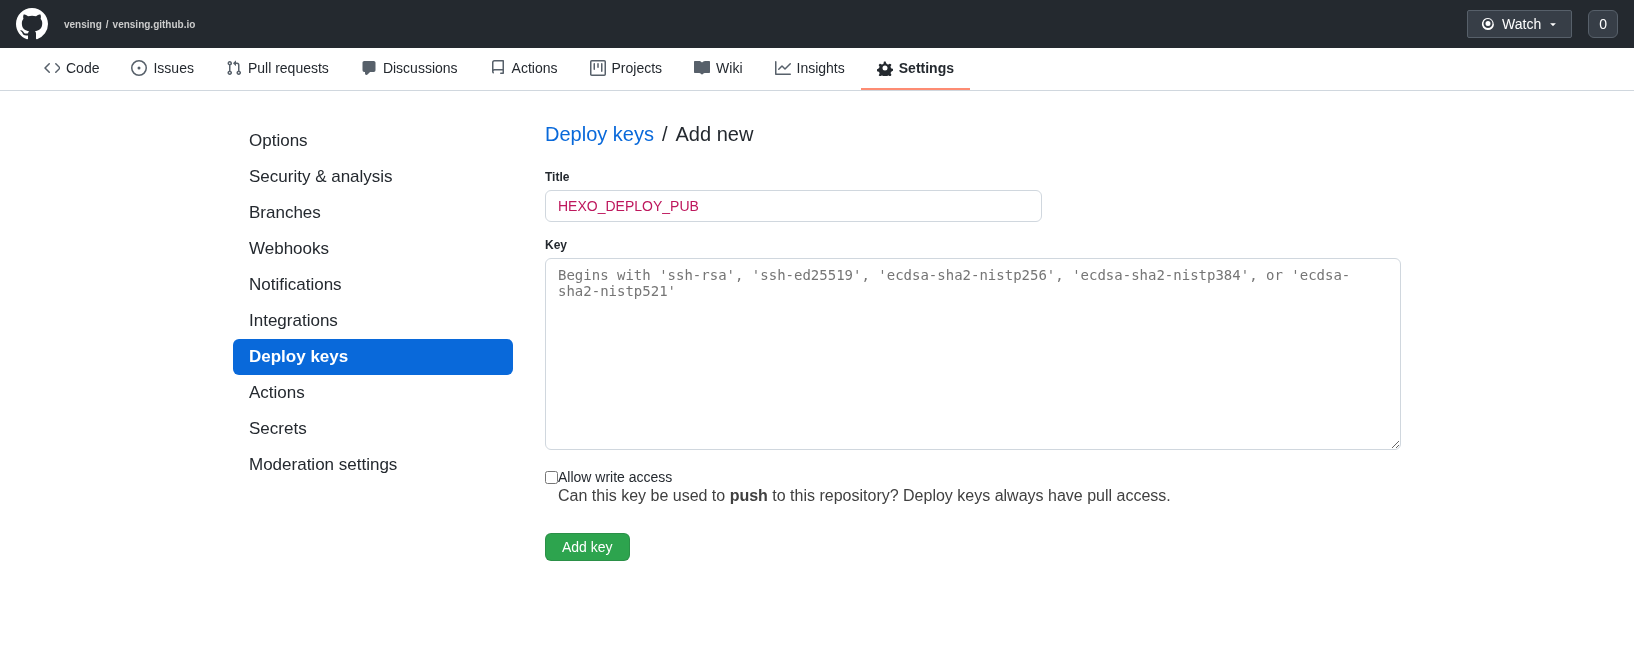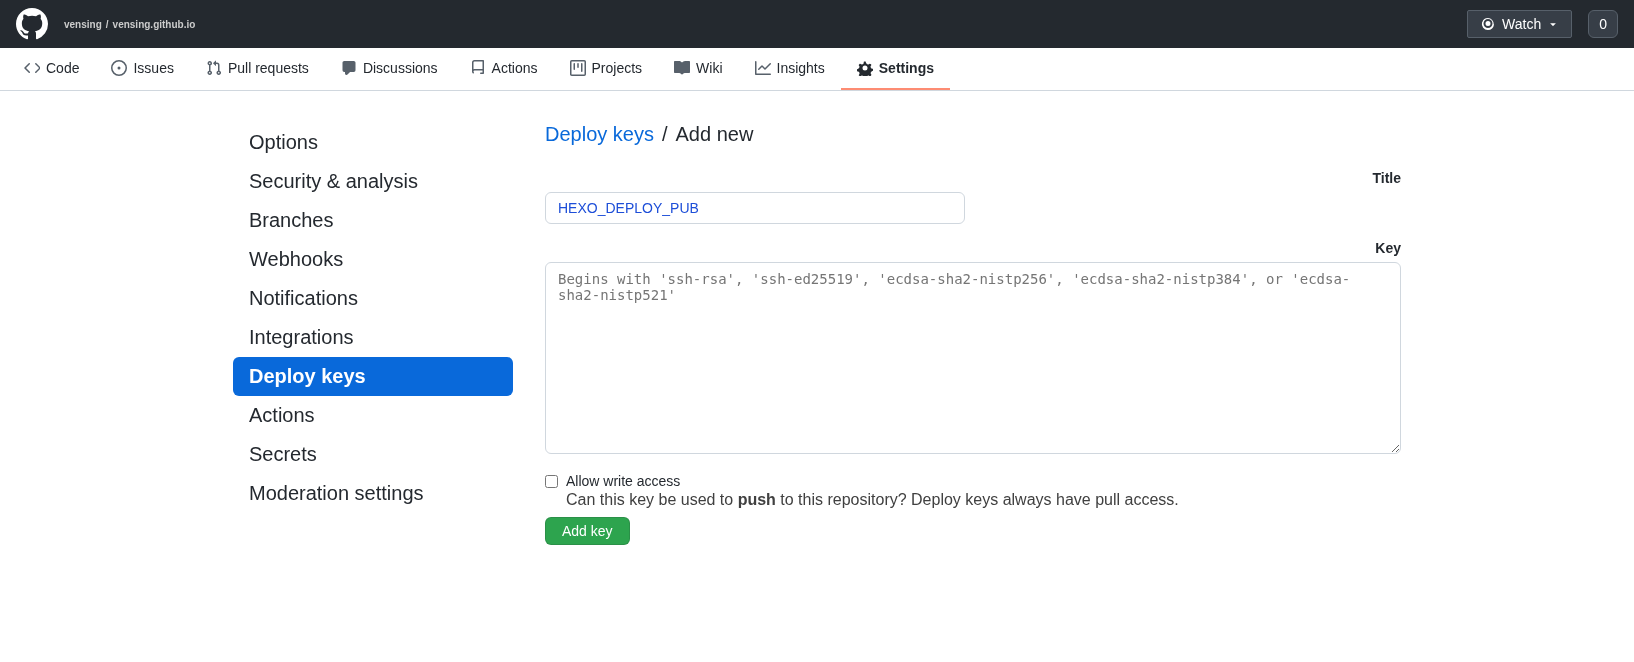--- a/index.html
+++ b/index.html
@@ -50,21 +50,21 @@
       padding: 5px 10px;
       border-radius: 6px;
       font-size: 14px;
     }
 
     
     .nav-tabs {
       display: flex;
       align-items: center;
       border-bottom: 1px solid #d0d7de;
-      padding: 0 8px;
+      padding: 0 28px;
       background: #fff;
       gap: 0;
     }
     .nav-tab {
       display: flex;
       align-items: center;
       gap: 6px;
       padding: 12px 16px;
       font-size: 14px;
       color: #24292f;
@@ -87,21 +87,21 @@
 
     
     .sidebar {
       width: 280px;
       flex-shrink: 0;
     }
     .sidebar-item {
       display: flex;
       align-items: center;
       padding: 8px 16px;
-      font-size: 20px;
+      font-size: 17px;
       color: #24292f;
       cursor: pointer;
       border-radius: 6px;
       text-decoration: none;
     }
     .sidebar-item.active { background: #0969da; color: #fff; font-weight: 600; }
 
     
     .main { flex: 1; }
     .breadcrumb {
@@ -111,33 +111,32 @@
       display: flex;
       align-items: center;
       gap: 8px;
     }
     .breadcrumb a { color: #0969da; text-decoration: none; }
 
     .form-group { margin-bottom: 16px; }
     .form-label {
       display: block;
       font-weight: 600;
-      font-size: 14px;
+      font-size: 12px;
       margin-bottom: 6px;
-      text-align: right;
     }
     .form-input {
-      width: 420px;
+      width: 497px;
       padding: 5px 12px;
       font-size: 14px;
       border: 1px solid #d0d7de;
       border-radius: 6px;
       outline: none;
       background: #fff;
-      color: #1d4ed8;
+      color: #be185d;
       height: 32px;
     }
 
     .form-textarea {
       width: 100%;
       max-width: 860px;
       height: 192px;
       padding: 8px 12px;
       font-size: 14px;
       border: 1px solid #d0d7de;
@@ -145,36 +144,36 @@
       outline: none;
       background: #fff;
       color: #24292f;
       font-family: monospace;
       resize: vertical;
     }
 
     .checkbox-row {
       display: flex;
       align-items: flex-start;
-      gap: 8px;
-      margin-bottom: 8px;
+      margin-bottom: 16px;
     }
     .checkbox-row input[type=checkbox] { margin-top: 2px; cursor: pointer; }
     .checkbox-label { font-size: 14px; }
     .checkbox-desc { font-size: 16px; color: #404040; margin-top: 2px; }
 
     .btn-primary {
       background: #2da44e;
       color: #fff;
       border: 1px solid rgba(31,35,40,0.15);
       padding: 5px 16px;
       border-radius: 6px;
       font-size: 14px;
       font-weight: 500;
       cursor: pointer;
+      margin-top: 12px;
     }
   </style>
 </head>
 <body>
 
 <div class="topbar">
   <div class="topbar-logo">
     <svg viewBox="0 0 16 16" width="32" height="32" fill="#fff">
       <path fill-rule="evenodd" d="M8 0C3.58 0 0 3.58 0 8c0 3.54 2.29 6.53 5.47 7.59.4.07.55-.17.55-.38
         0-.19-.01-.82-.01-1.49-2.01.37-2.53-.49-2.69-.94-.09-.23-.48-.94-.82-1.13-.28-.15-.68-.52

